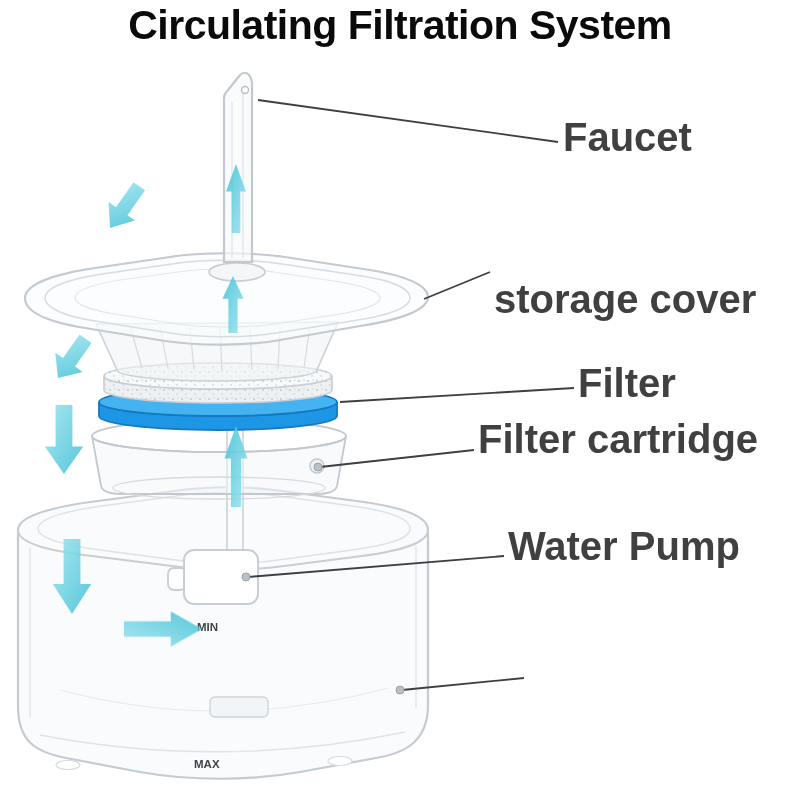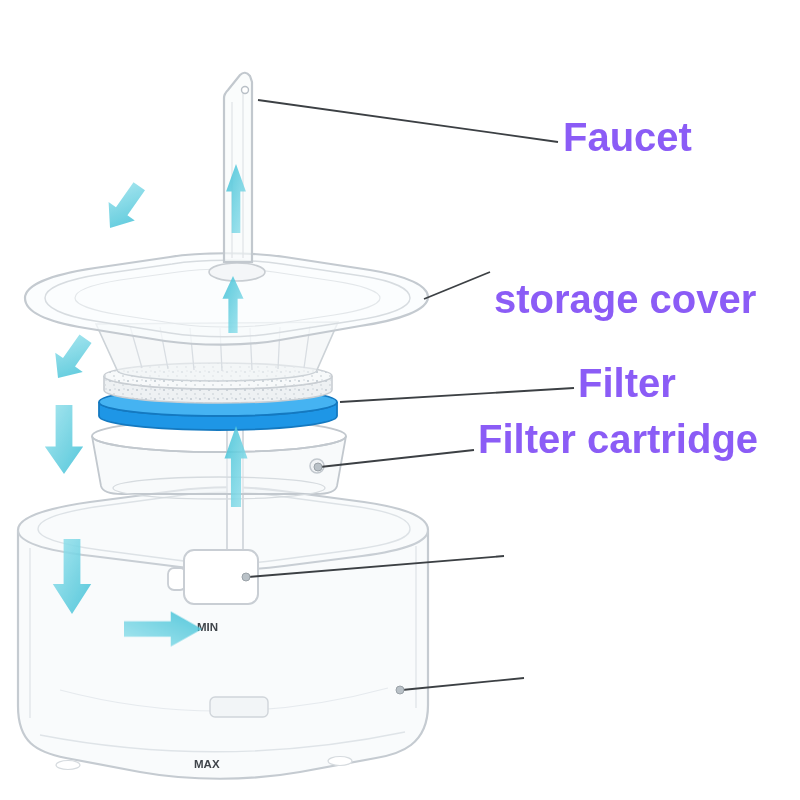--- a/index.html
+++ b/index.html
@@ -1,20 +1,20 @@
 <!DOCTYPE html>
 <html><head>
 <meta charset="utf-8">
 <style>
   html,body{margin:0;padding:0;background:#ffffff;}
   .stage{position:relative;width:800px;height:800px;background:#ffffff;overflow:hidden;
          font-family:"Liberation Sans",sans-serif;}
   .title{position:absolute;left:0;right:0;top:2px;text-align:center;
          font-size:41px;font-weight:700;color:#0a0a0a;letter-spacing:-0.5px;}
-  .part-label{position:absolute;font-size:40px;font-weight:700;color:#8b5cf6;white-space:nowrap;}
+  .part-label{position:absolute;font-size:40px;font-weight:700;color:#404040;white-space:nowrap;}
   .diagram-svg{position:absolute;left:0;top:0;}
   svg text{font-family:"Liberation Sans",sans-serif;font-weight:700;}
 </style>
 </head>
 <body>
 
 <div class="stage">
 
   <svg class="diagram-svg" width="800" height="800" viewBox="0 0 800 800">
     <defs>
@@ -125,19 +125,21 @@
       <line x1="574" y1="388" x2="340" y2="402"></line>
       <line x1="474" y1="450" x2="320" y2="467"></line>
       <line x1="504" y1="556" x2="248" y2="577"></line>
       <line x1="524" y1="678" x2="402" y2="690"></line>
       <circle cx="318" cy="467" r="4" fill="#b9c1c7" stroke="#9aa2a8" stroke-width="1"></circle>
       <circle cx="246" cy="577" r="4" fill="#b9c1c7" stroke="#9aa2a8" stroke-width="1"></circle>
       <circle cx="400" cy="690" r="4" fill="#b9c1c7" stroke="#9aa2a8" stroke-width="1"></circle>
     </g>
   </svg>
 
+  <div class="title">Circulating Filtration System</div>
 
   <div class="part-label" style="left:563px;top:115px;">Faucet</div>
   <div class="part-label" style="left:494px;top:250px;margin-top:27px;">storage cover</div>
   <div class="part-label" style="left:478px;top:417px;">Filter cartridge</div>
   <div class="part-label" style="left:578px;top:361px;">Filter</div>
+  <div class="part-label" style="left:508px;top:524px;">Water Pump</div>
 
 </div>
 
 </body></html>

